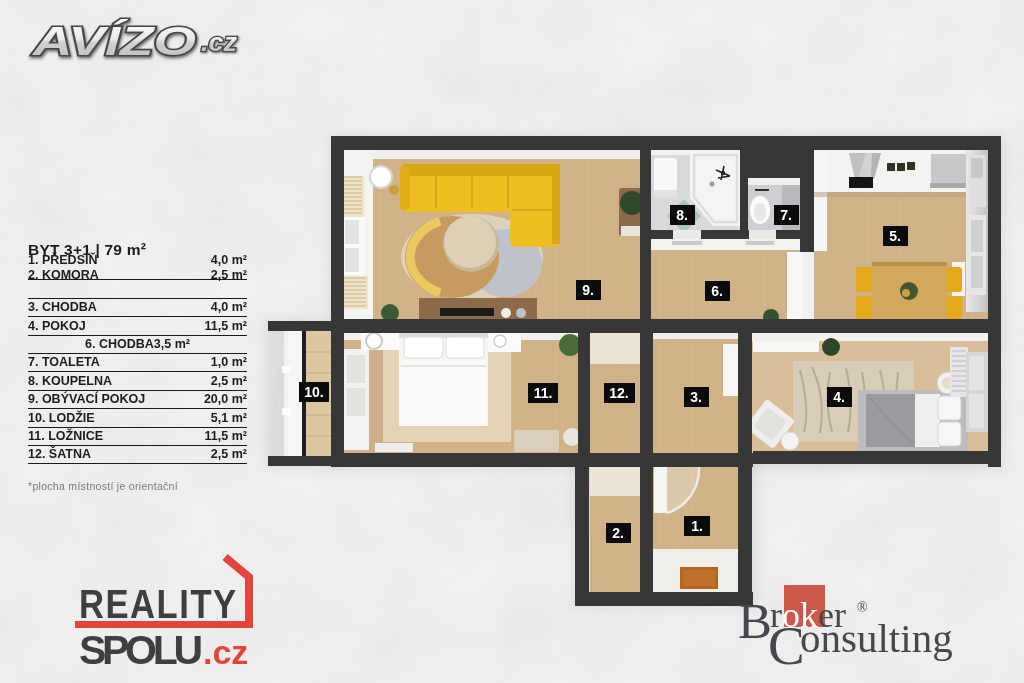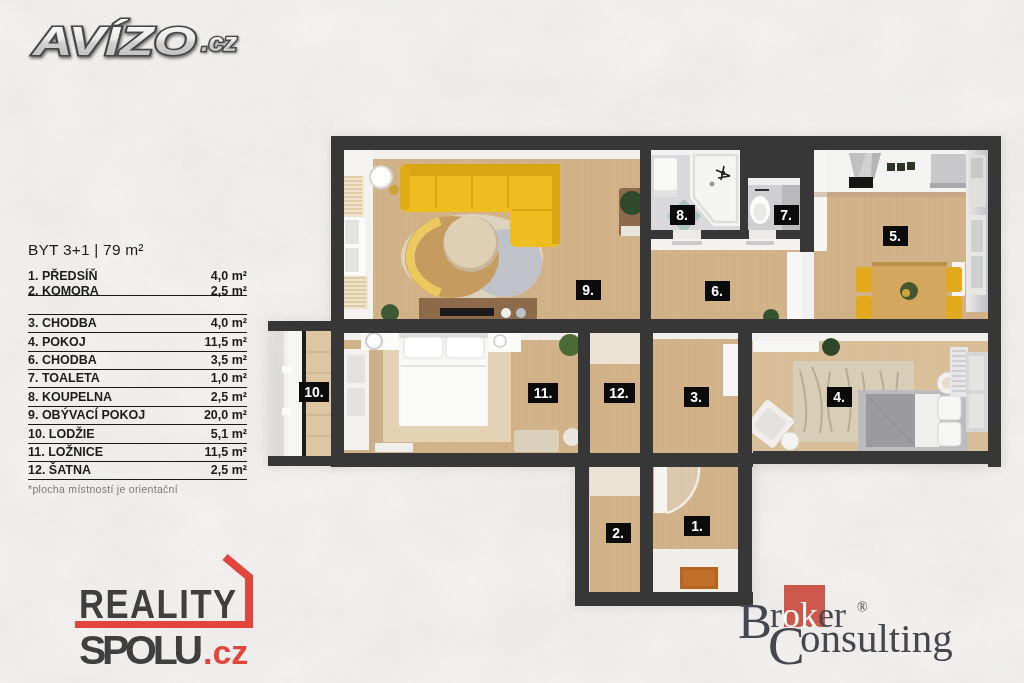--- a/index.html
+++ b/index.html
@@ -29,39 +29,39 @@
    <stop offset="0.55" stop-color="#cfcfcf"></stop>
    <stop offset="1" stop-color="#bdbdbd"></stop>
   </linearGradient>
  </defs>
  <text x="33" y="55" font-family="Liberation Sans" font-weight="bold" font-style="italic" font-size="40" fill="url(#silver)" stroke="#474747" stroke-width="3.2" paint-order="stroke" textLength="163" lengthAdjust="spacingAndGlyphs" style="filter:drop-shadow(1.5px 2px 1.5px rgba(40,40,40,.65))">AVÍZO</text>
  <text x="201" y="51" font-family="Liberation Sans" font-weight="bold" font-style="italic" font-size="25" fill="url(#silver)" stroke="#474747" stroke-width="2.6" paint-order="stroke" textLength="36" lengthAdjust="spacingAndGlyphs" style="filter:drop-shadow(1px 1.5px 1px rgba(40,40,40,.6))">.cz</text>
 </svg>
 
 <div class="abs" style="left:28px;top:241px;width:219px;color:#1c1c1c">
 
- <div style="font-size:15.5px;font-weight:normal;margin-bottom:19px;letter-spacing:0.2px">BYT 3+1 | 79 m²</div>
+ <div style="font-size:15.5px;font-weight:bold;margin-bottom:3px;letter-spacing:0.2px">BYT 3+1 | 79 m²</div>
  <div id="rows" style="font-size:12.5px;font-weight:bold">
       <div style="display:flex;justify-content:space-between;align-items:flex-end;box-sizing:border-box;height:18.4px;border-bottom:1.6px solid #1a1a1a;padding-bottom:12px">
         <span>1. PŘEDSÍŇ</span>
         <span>4,0 m²</span>
       </div>
       <div style="display:flex;justify-content:space-between;align-items:flex-end;box-sizing:border-box;height:18.4px;border-bottom:1.6px solid #1a1a1a;padding-bottom:16px">
         <span>2. KOMORA</span>
         <span>2,5 m²</span>
       </div>
       <div style="display:flex;justify-content:space-between;align-items:flex-end;box-sizing:border-box;height:18.4px;border-bottom:1.6px solid #1a1a1a;padding-bottom:2px">
         <span>3. CHODBA</span>
         <span>4,0 m²</span>
       </div>
       <div style="display:flex;justify-content:space-between;align-items:flex-end;box-sizing:border-box;height:18.4px;border-bottom:1.6px solid #1a1a1a;padding-bottom:2px">
         <span>4. POKOJ</span>
         <span>11,5 m²</span>
       </div>
-      <div style="display:flex;justify-content:space-between;align-items:flex-end;box-sizing:border-box;height:18.4px;border-bottom:1.6px solid #1a1a1a;padding-bottom:2px">
+      <div style="display:flex;justify-content:center;align-items:flex-end;box-sizing:border-box;height:18.4px;border-bottom:1.6px solid #1a1a1a;padding-bottom:2px">
         <span>6. CHODBA</span>
         <span>3,5 m²</span>
       </div>
       <div style="display:flex;justify-content:space-between;align-items:flex-end;box-sizing:border-box;height:18.4px;border-bottom:1.6px solid #1a1a1a;padding-bottom:2px">
         <span>7. TOALETA</span>
         <span>1,0 m²</span>
       </div>
       <div style="display:flex;justify-content:space-between;align-items:flex-end;box-sizing:border-box;height:18.4px;border-bottom:1.6px solid #1a1a1a;padding-bottom:2px">
         <span>8. KOUPELNA</span>
         <span>2,5 m²</span>
@@ -77,21 +77,21 @@
       <div style="display:flex;justify-content:space-between;align-items:flex-end;box-sizing:border-box;height:18.4px;border-bottom:1.6px solid #1a1a1a;padding-bottom:2px">
         <span>11. LOŽNICE</span>
         <span>11,5 m²</span>
       </div>
       <div style="display:flex;justify-content:space-between;align-items:flex-end;box-sizing:border-box;height:18.4px;border-bottom:1.6px solid #1a1a1a;padding-bottom:2px">
         <span>12. ŠATNA</span>
         <span>2,5 m²</span>
       </div>
     </div>
 
- <div style="font-size:10.5px;color:#7a7a7a;margin-top:3px;letter-spacing:0.3px">*plocha místností je orientační</div>
+ <div style="font-size:10.5px;color:#7a7a7a;margin-top:16px;letter-spacing:0.3px">*plocha místností je orientační</div>
 </div>
 
 <svg class="abs" style="left:0;top:0" width="1024" height="683" id="plan">
 <defs>
  <pattern id="wood" width="26" height="26" patternUnits="userSpaceOnUse">
   <rect width="26" height="26" fill="#d1b289"></rect>
   <path d="M6 0V26 M13 0V26 M20 0V26 M26 0V26" stroke="#c3a170" stroke-width="0.7" opacity="0.3"></path>
  </pattern>
  <pattern id="wood2" width="26" height="26" patternUnits="userSpaceOnUse">
   <rect width="26" height="26" fill="#d9bf99"></rect>

